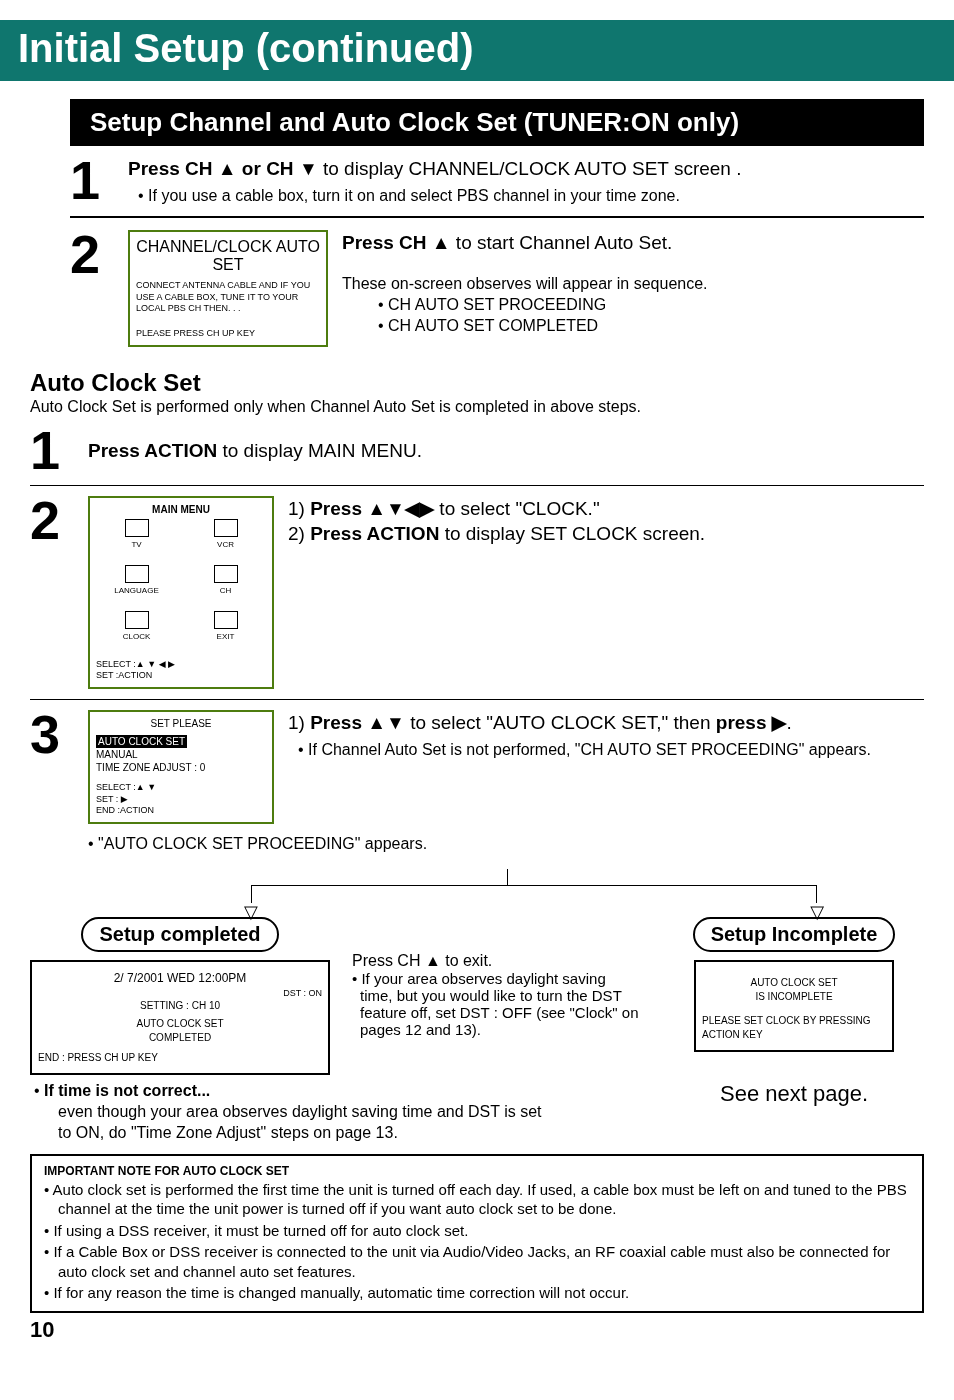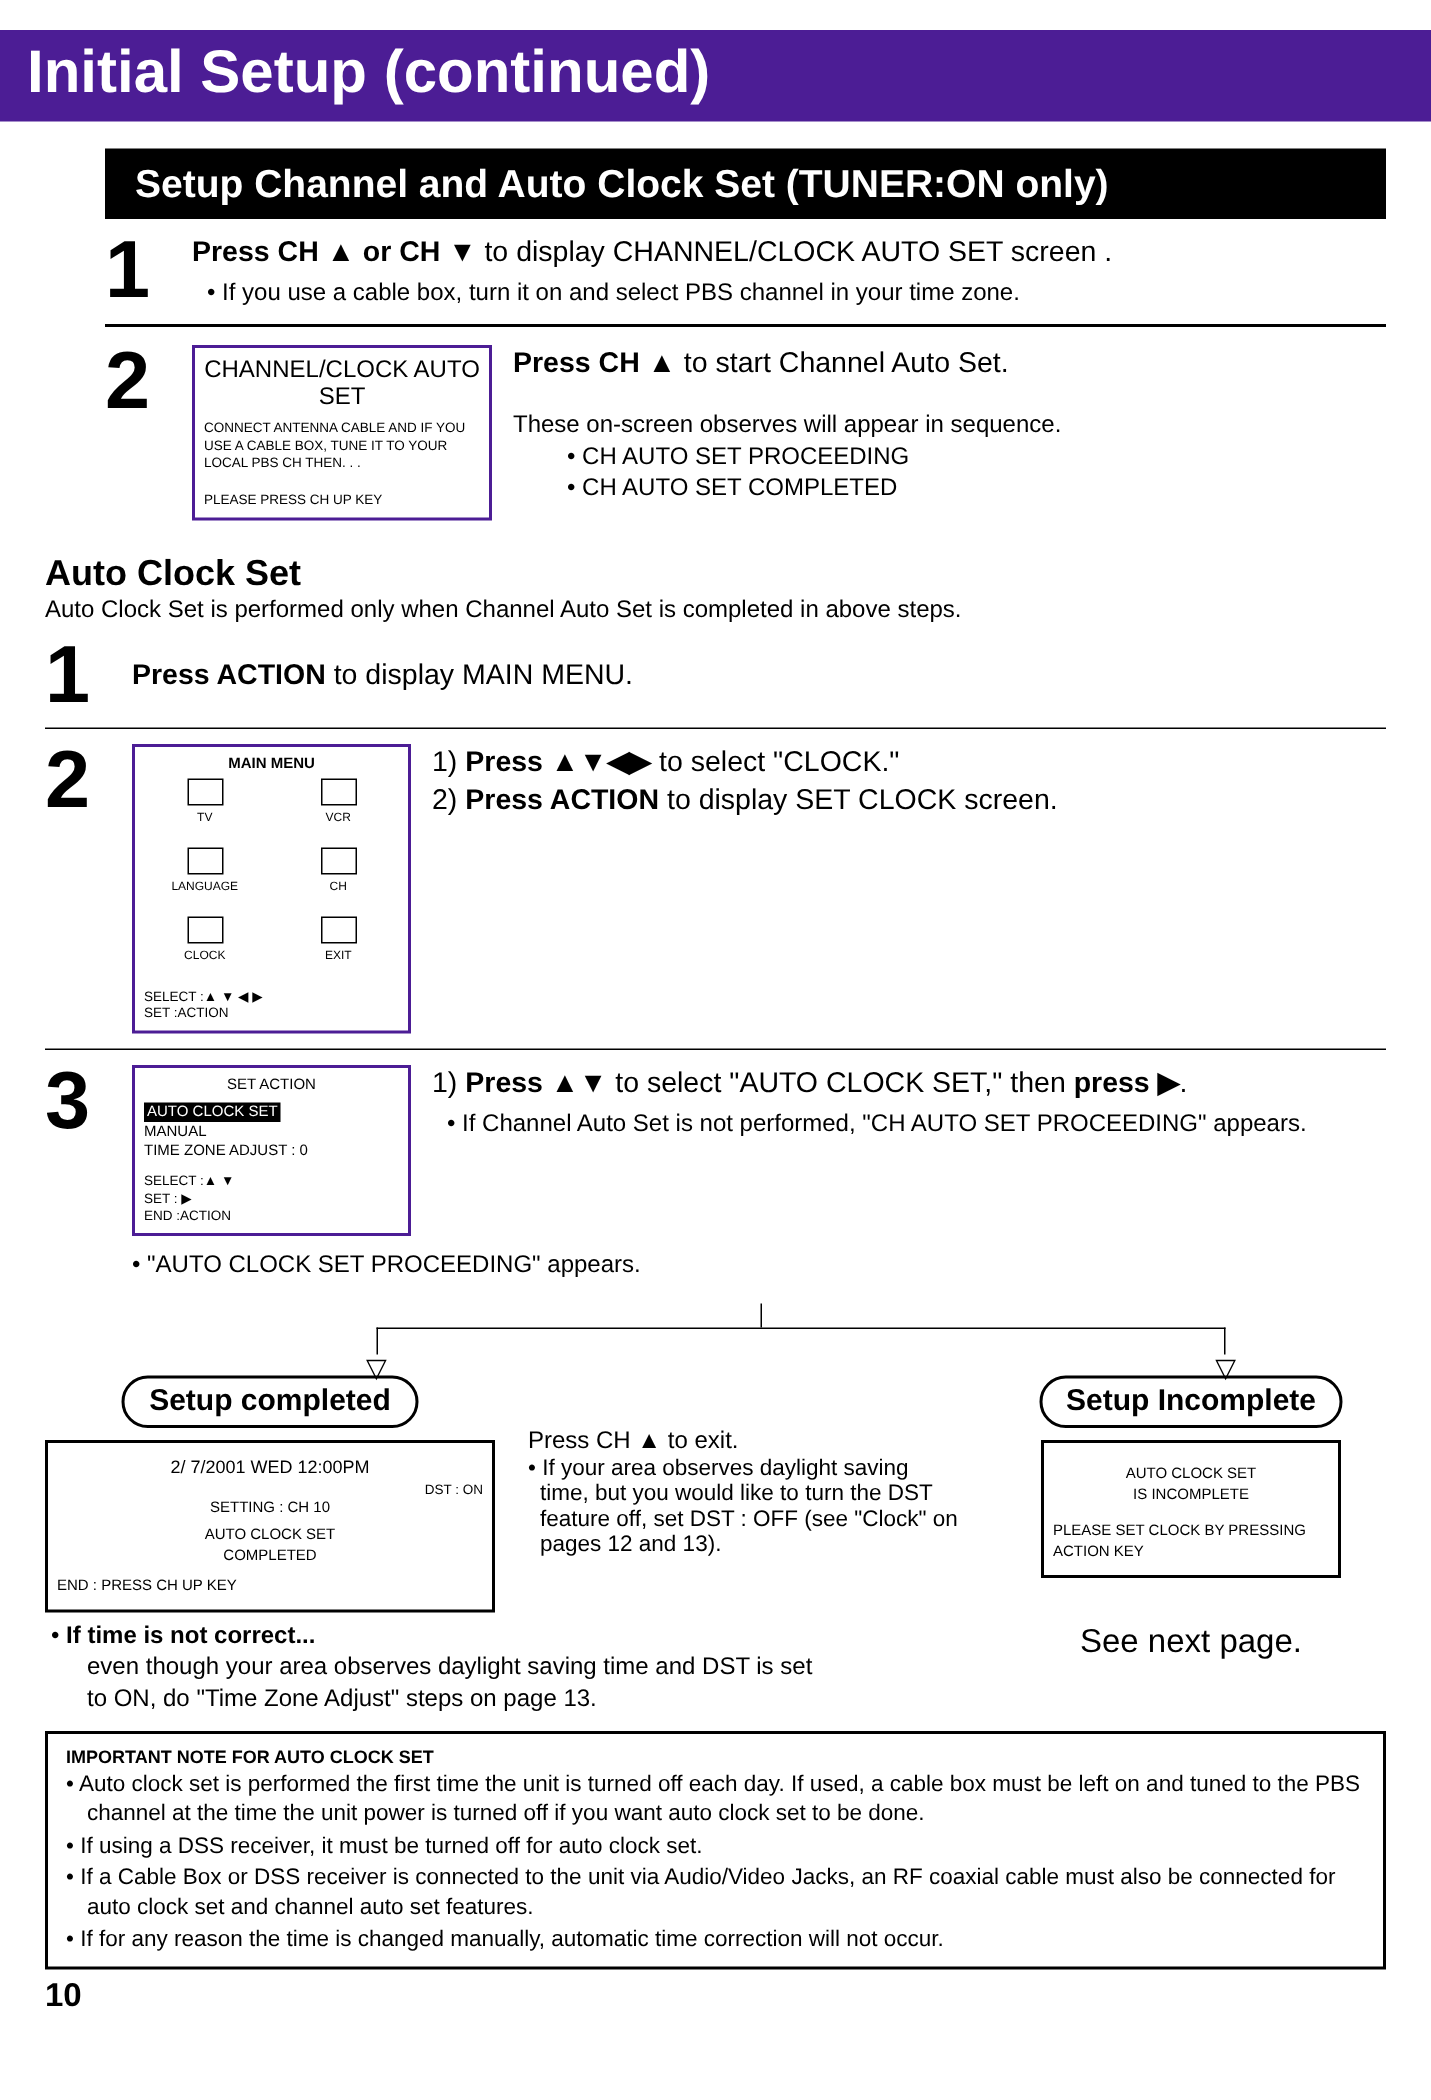--- a/index.html
+++ b/index.html
@@ -1,24 +1,24 @@
 <!DOCTYPE html>
 <html><head>
 <meta charset="utf-8">
 <style>
   * { box-sizing: border-box; margin: 0; padding: 0; }
   html, body { background: #fff; font-family: Arial, Helvetica, sans-serif; color: #000; }
   .page { width: 954px; min-height: 1400px; margin: 0 auto; position: relative; padding: 20px 30px 10px 30px; }
-  .title-bar { background: #4c1d95; color: #fff; padding: 6px 18px 10px 18px; font-size: 40px; font-weight: bold; margin: 0 -30px 18px -30px; }
+  .title-bar { background: #0f766e; color: #fff; padding: 6px 18px 10px 18px; font-size: 40px; font-weight: bold; margin: 0 -30px 18px -30px; }
   .section-bar { background: #000; color: #fff; padding: 8px 20px; font-size: 26px; font-weight: bold; margin-bottom: 10px; }
   .indent { padding-left: 40px; }
   .step { display: flex; gap: 14px; margin-bottom: 10px; }
   .step-num { font-size: 54px; font-weight: bold; line-height: 0.9; width: 44px; flex-shrink: 0; }
   .step-body { flex: 1; }
-  .osd-box { border: 2px solid #4c1d95; padding: 6px 6px; width: 200px; font-size: 12px; flex-shrink: 0; }
+  .osd-box { border: 2px solid #4d7c0f; padding: 6px 6px; width: 200px; font-size: 12px; flex-shrink: 0; }
   .osd-title { font-family: 'Arial Narrow', Arial, sans-serif; font-size: 16px; text-align: center; margin-bottom: 6px; font-weight: 500; }
   .osd-small { font-size: 9px; line-height: 1.25; text-transform: uppercase; }
   .hr { border: 0; border-top: 2px solid #000; margin: 8px 0 12px 0; }
   .hr-thin { border: 0; border-top: 1.5px solid #000; margin: 8px 0 10px 0; }
   .subhead { font-size: 24px; font-weight: bold; }
   .b { font-weight: bold; }
   .sub-bullet { padding-left: 22px; text-indent: -12px; margin-top: 4px; }
   .arrow { font-family: Arial, sans-serif; }
   .menu-grid { display: grid; grid-template-columns: 1fr 1fr; gap: 16px 8px; margin-top: 4px; }
   .menu-cell { text-align: center; font-size: 8px; }
@@ -117,21 +117,21 @@
     <div class="step-body instr">
       <div>1) <span class="b">Press ▲▼◀▶</span> to select "CLOCK."</div>
       <div>2) <span class="b">Press ACTION</span> to display SET CLOCK screen.</div>
     </div>
   </div>
   <hr class="hr-thin">
 
   <div class="step">
     <div class="step-num">3</div>
     <div class="osd-box mainmenu">
-      <div style="font-size:10px;text-align:center;">SET ACTION</div>
+      <div style="font-size:10px;text-align:center;">SET PLEASE</div>
       <div class="set-clock-list">
         <div><span class="hl">AUTO CLOCK SET</span></div>
         <div>MANUAL</div>
         <div>TIME ZONE ADJUST  : 0</div>
       </div>
       <div class="osd-small" style="margin-top:8px;">SELECT :▲ ▼</div>
       <div class="osd-small">SET        : ▶</div>
       <div class="osd-small">END       :ACTION</div>
     </div>
     <div class="step-body instr">

